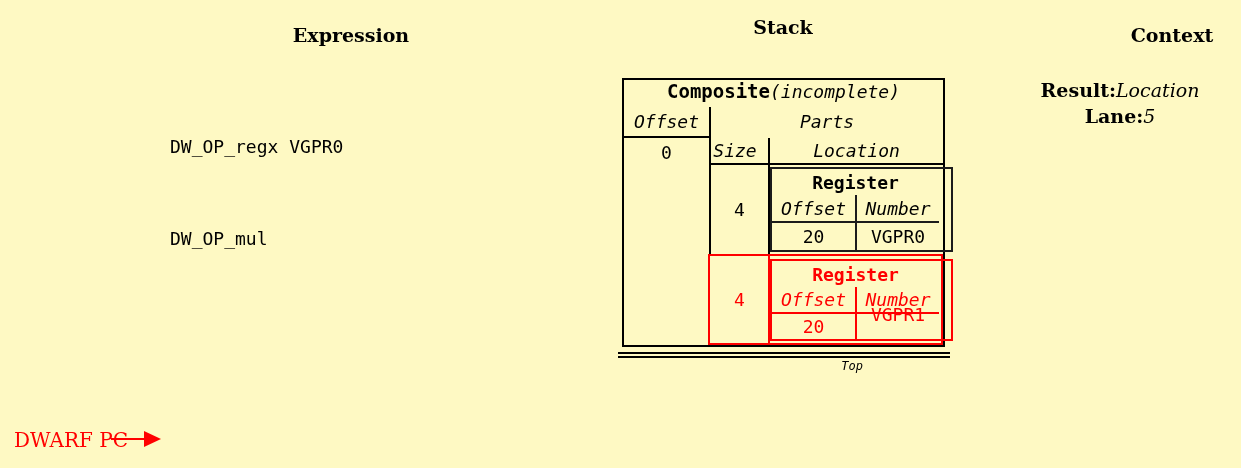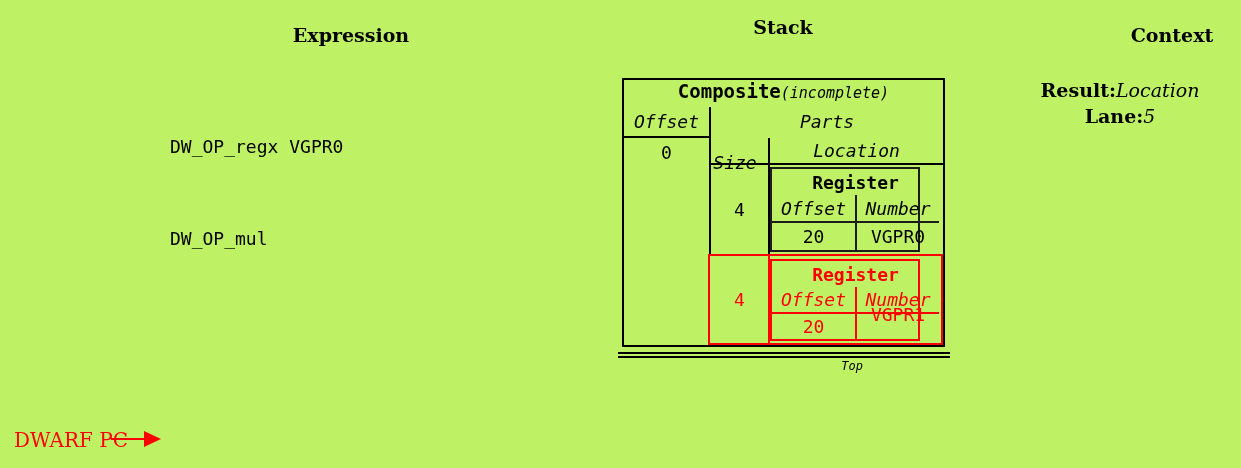--- a/index.html
+++ b/index.html
@@ -1,21 +1,21 @@
 <!DOCTYPE html>
 <html><head>
 <meta charset="utf-8">
 <style>
   * { margin: 0; padding: 0; box-sizing: border-box; }
   html, body { background: #ffffff; }
   #canvas {
     position: relative;
     width: 1241px;
     height: 468px;
-    background: #bef264;
+    background: #fef9c3;
     font-family: "DejaVu Sans Mono", monospace;
     color: #000000;
     overflow: hidden;
   }
   .abs { position: absolute; }
 
   
   .col-title {
     font-family: "DejaVu Serif", serif;
     font-weight: 700;
@@ -66,23 +66,23 @@
   .line { position: absolute; background: #000000; }
   .red { color: #ff0000; }
   .redline { background: #ff0000 !important; }
 
   .composite-row {
     position: absolute;
     left: 0; top: 0; width: 319px; height: 27px;
     display: flex; align-items: baseline; justify-content: center;
   }
   .composite-name { font-weight: 700; font-size: 19px; }
-  .composite-qual { font-style: italic; font-size: 15px; }
+  .composite-qual { font-style: italic; font-size: 18px; }
 
-  .reg-table { position: absolute; width: 150px; }
+  .reg-table { position: absolute; width: 183px; }
   .reg-black { border: 2px solid #1c1c1c; }
   .reg-red   { border: 2px solid #ff0000; }
 
   .part2-box {
     position: absolute;
     left: 84px; top: 174px; width: 235px; height: 91px;
     border: 2px solid #ff0000;
   }
 
   
@@ -135,21 +135,21 @@
       <span class="composite-name">Composite</span>
         <span class="composite-qual">(incomplete)</span>
     </div>
 
     <div class="line" style="left:85px; top:27px; width:2px; height:148px;"></div>
     <div class="cell it" style="left:0; top:27px; width:85px; height:29px;">Offset</div>
     <div class="cell it" style="left:87px; top:27px; width:232px; height:29px;">Parts</div>
     <div class="line" style="left:0; top:56px; width:85px; height:2px;"></div>
     <div class="cell" style="left:0; top:58px; width:85px; height:28px;">0</div>
 
-    <div class="cell it" style="left:87px; top:57px; width:48px; height:26px;margin-top:12px;">Size</div>
+    <div class="cell it" style="left:87px; top:57px; width:48px; height:26px;">Size</div>
     <div class="line" style="left:144px; top:58px; width:2px; height:116px;"></div>
     <div class="cell it" style="left:146px; top:57px; width:173px; height:26px;">Location</div>
     <div class="line" style="left:87px; top:83px; width:232px; height:2px;"></div>
 
     <div class="cell" style="left:87px; top:85px; width:57px; height:89px;">4</div>
     <div class="reg-table reg-black" style="left:146px; top:87px; height:85px;">
       <div class="cell bold" style="left:0; top:0; width:167px; height:26px;">Register</div>
       <div class="cell it" style="left:0; top:26px; width:83px; height:26px;">Offset</div>
       <div class="line" style="left:83px; top:26px; width:2px; height:55px; background:#1c1c1c;"></div>
       <div class="cell it" style="left:85px; top:26px; width:82px; height:26px;">Number</div>

